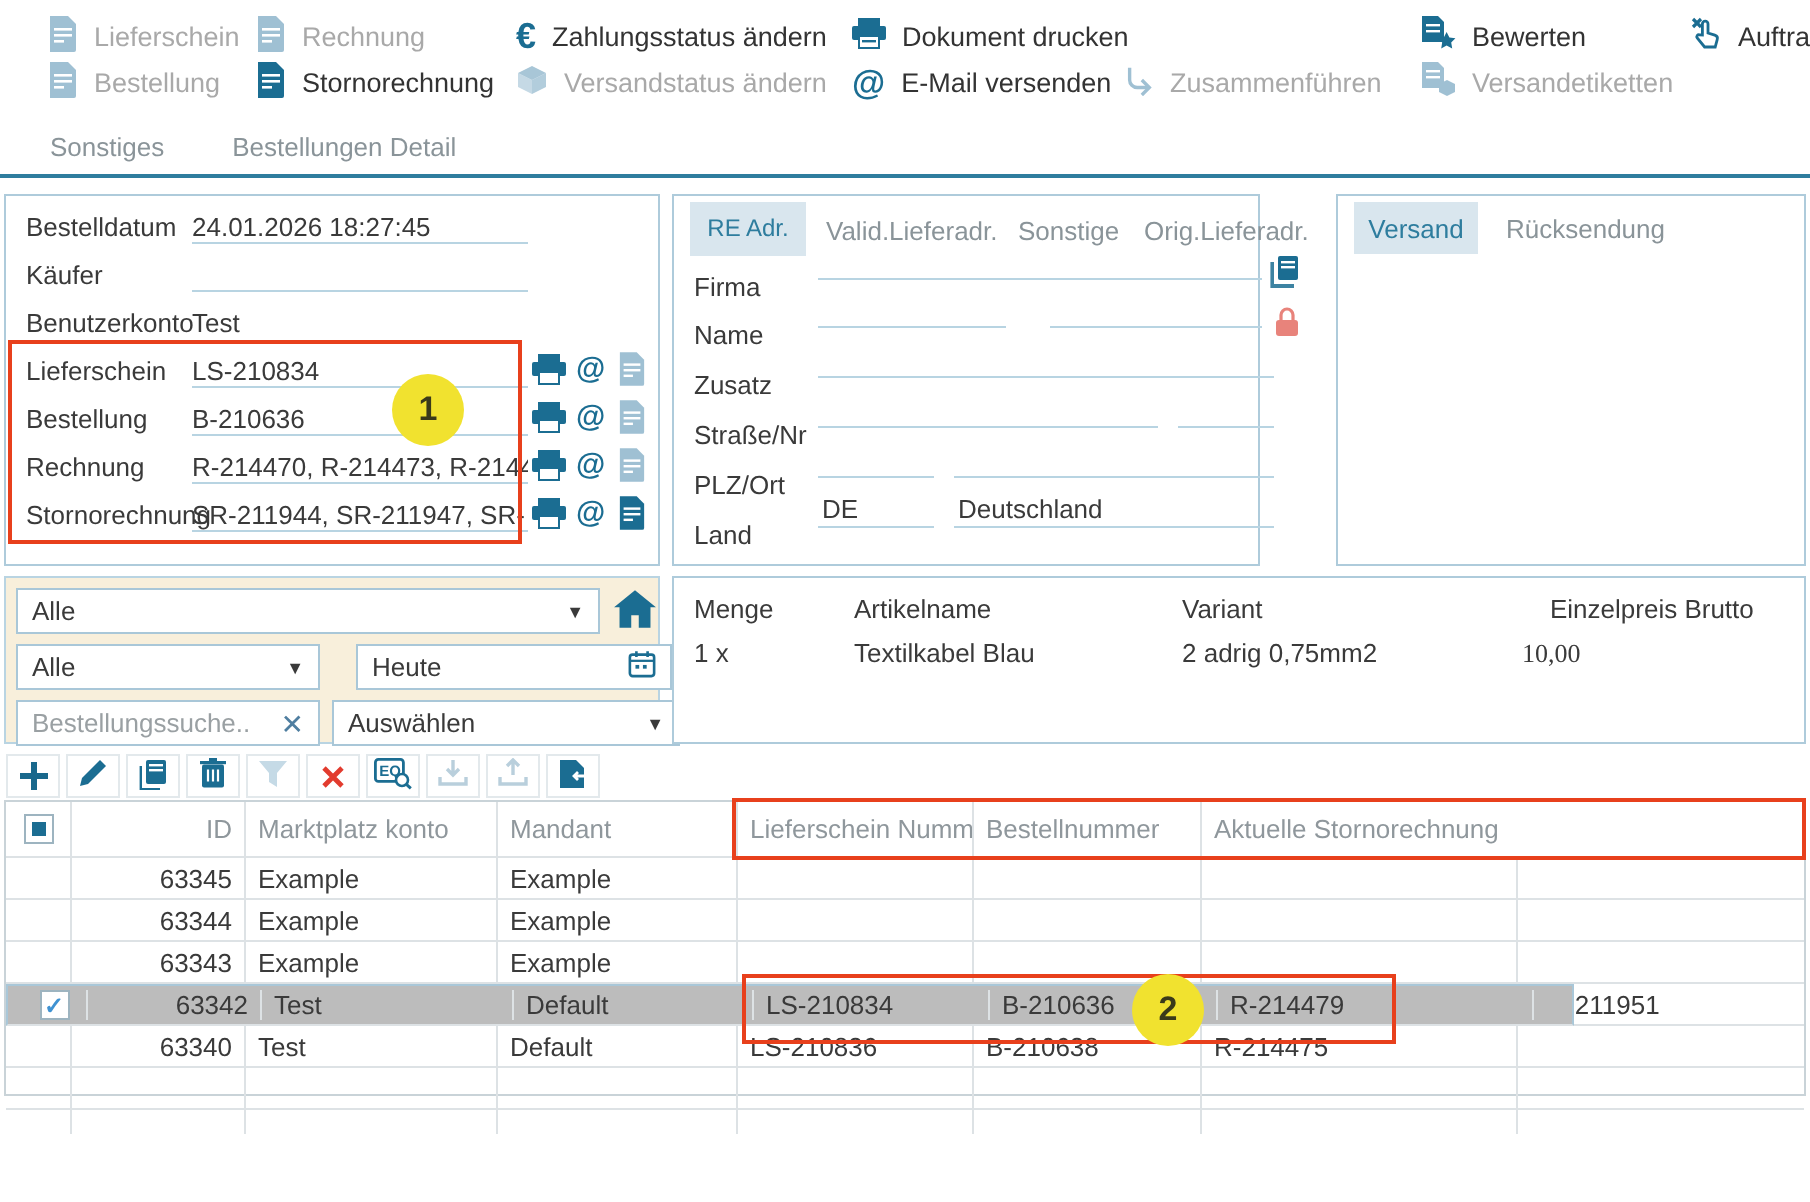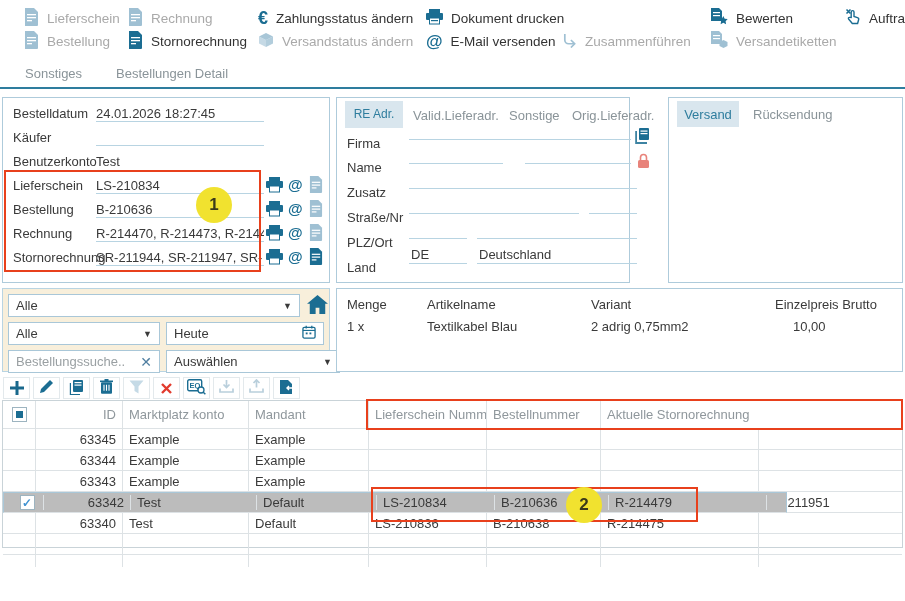--- a/index.html
+++ b/index.html
@@ -296,21 +296,21 @@
       <span class="caret">▼</span>
     </div>
     <span class="rowico ic-teal" style="left:303px; top:5px;"><svg width="23" height="21" viewBox="0 0 22 20">
           <path d="M11 1 L21 9.2 h-2.6 V19 h-5.6 v-6 h-3.6 v6 H3.6 V9.2 H1 z" fill="currentColor"></path>
         </svg></span>
 
     <div class="sel" style="left:5px; top:33px; width:152px;">
       <span>Alle</span>
       <span class="caret">▼</span>
     </div>
-    <div class="sel" style="left:163px; top:33px; width:158px;">
+    <div class="sel" style="left:175px; top:33px; width:158px;">
       <span>Heute</span>
       <span class="caret ic-teal" style="font-size:12px;"><svg width="14" height="14" viewBox="0 0 15 15">
             <rect x="1" y="2.5" width="13" height="11.5" rx="1.5" fill="none" stroke="#1b6d92" stroke-width="1.4"></rect>
             <path d="M1 5.8 h13" stroke="#1b6d92" stroke-width="1.2"></path>
             <path d="M4.5 .7 v3 M10.5 .7 v3" stroke="#1b6d92" stroke-width="1.4"></path>
             <rect x="4" y="8" width="2" height="2" fill="#1b6d92"></rect>
             <rect x="8" y="8" width="2" height="2" fill="#1b6d92"></rect>
           </svg></span>
     </div>
 
@@ -325,21 +325,21 @@
   </div>
 
   <div class="panel" id="panel-items">
     <span class="ih" style="left:10px;">Menge</span>
     <span class="ih" style="left:90px;">Artikelname</span>
     <span class="ih" style="left:254px;">Variant</span>
     <span class="ih" style="left:438px;">Einzelpreis Brutto</span>
     <span class="iv" style="left:10px;">1 x</span>
     <span class="iv" style="left:90px;">Textilkabel Blau</span>
     <span class="iv" style="left:254px;">2 adrig 0,75mm2</span>
-    <span class="iv" style="left:456px;">10,00</span>
+    <span class="iv" style="left:424px;font-family:Liberation Serif, serif;">10,00</span>
   </div>
 
   <div class="gico" style="left:3px;">
       <svg width="16" height="16" viewBox="0 0 16 16">
         <path d="M8 1 v14 M1 8 h14" stroke="#19688c" stroke-width="3"></path>
       </svg>
     </div>
   <div class="gico" style="left:33px;">
       <span class="ic-teal"><svg width="15" height="15" viewBox="0 0 15 15">
           <path d="M1 14 l1 -4 L11 1 l3 3 -9 9 z" fill="currentColor"></path>

